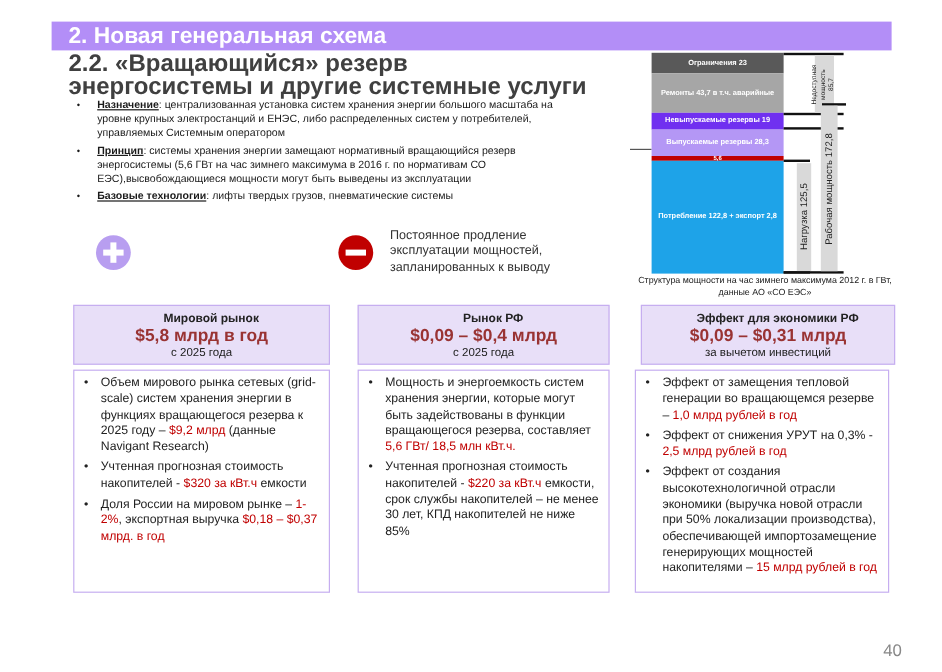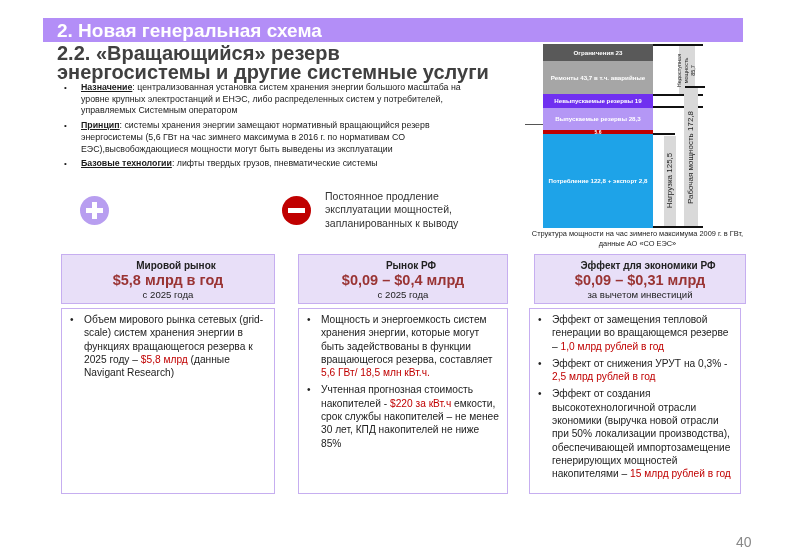--- a/index.html
+++ b/index.html
@@ -59,21 +59,21 @@
 <div class="icon-row" style="left:80px; width:200px;">
   <div class="circle-ic circle-plus"></div>
 </div>
 <div class="icon-row" style="left:282px; width:200px;">
   <div class="circle-ic circle-minus"></div>
   <div class="icon-text">Постоянное продление эксплуатации мощностей, запланированных к выводу</div>
 </div>
 
 <div class="chart" id="chart">
   <div class="norm-line"></div>
-  <div class="chart-caption">Структура мощности на час зимнего максимума 2009 г. в ГВт, данные АО «СО ЕЭС»</div>
+  <div class="chart-caption">Структура мощности на час зимнего максимума 2012 г. в ГВт, данные АО «СО ЕЭС»</div>
 <div class="seg" style="top: 2px; height: 17.2594px; background: rgb(89, 89, 89);">
       <span>Ограничения 23</span>
     </div>
     <div class="seg" style="top: 19.2594px; height: 32.7928px; background: rgb(166, 166, 166);">
       <span>Ремонты 43,7 в т.ч. аварийные</span>
     </div>
     <div class="seg" style="top: 52.0522px; height: 14.2577px; background: rgb(112, 48, 240);">
       <span>Невыпускаемые резервы 19</span>
     </div>
     <div class="seg" style="top: 66.31px; height: 21.2365px; background: rgb(180, 151, 245);">
@@ -114,21 +114,23 @@
   <div class="h3">с 2025 года</div>
 </div>
 <div class="col-head" style="left:534px; width:210px;">
   <div class="h1">Эффект для экономики РФ</div>
   <div class="h2">$0,09 – $0,31 млрд</div>
   <div class="h3">за вычетом инвестиций</div>
 </div>
 
 <div class="col-body" style="left:61px; width:212px; height:184px;">
     <ul>
-      <li><span>Объем мирового рынка сетевых (grid-scale) систем хранения энергии в функциях вращающегося резерва к 2025 году – </span><span class="red">$5,8 млрд</span><span> (данные Navigant Research)</span></li>
+      <li><span>Объем мирового рынка сетевых (grid-scale) систем хранения энергии в функциях вращающегося резерва к 2025 году – </span><span class="red">$9,2 млрд</span><span> (данные Navigant Research)</span></li>
+      <li><span>Учтенная прогнозная стоимость накопителей - </span><span class="red">$320 за кВт.ч</span><span> емкости</span></li>
+      <li><span>Доля России на мировом рынке – </span><span class="red">1-2%</span><span>, экспортная выручка </span><span class="red">$0,18 – $0,37 млрд. в год</span></li>
     </ul>
   </div>
 <div class="col-body" style="left:298px; width:208px; height:184px;">
     <ul>
       <li><span>Мощность и энергоемкость систем хранения энергии, которые могут быть задействованы в функции вращающегося резерва, составляет  </span><span class="red">5,6 ГВт/ 18,5 млн кВт.ч.</span></li>
       <li><span>Учтенная прогнозная стоимость накопителей - </span><span class="red">$220 за кВт.ч</span><span> емкости, срок службы накопителей – не менее 30 лет, КПД накопителей не ниже 85%</span></li>
     </ul>
   </div>
 <div class="col-body" style="left:529px; width:210px; height:184px;">
     <ul>

